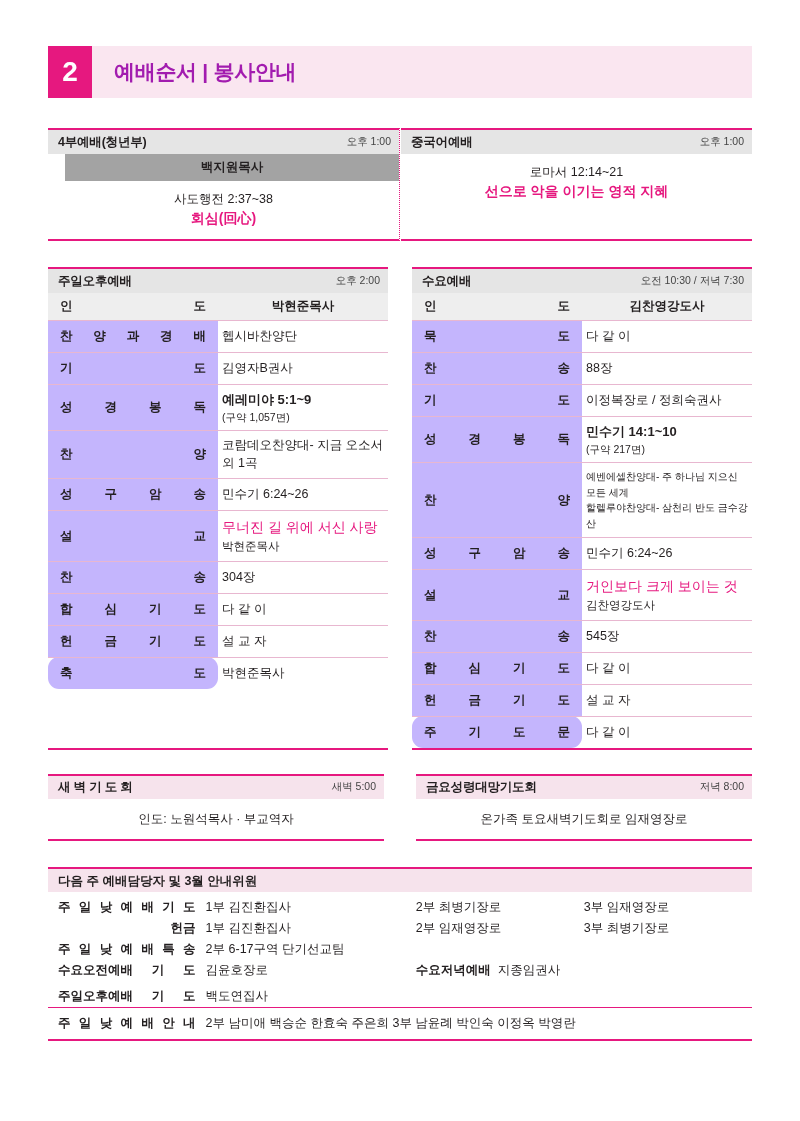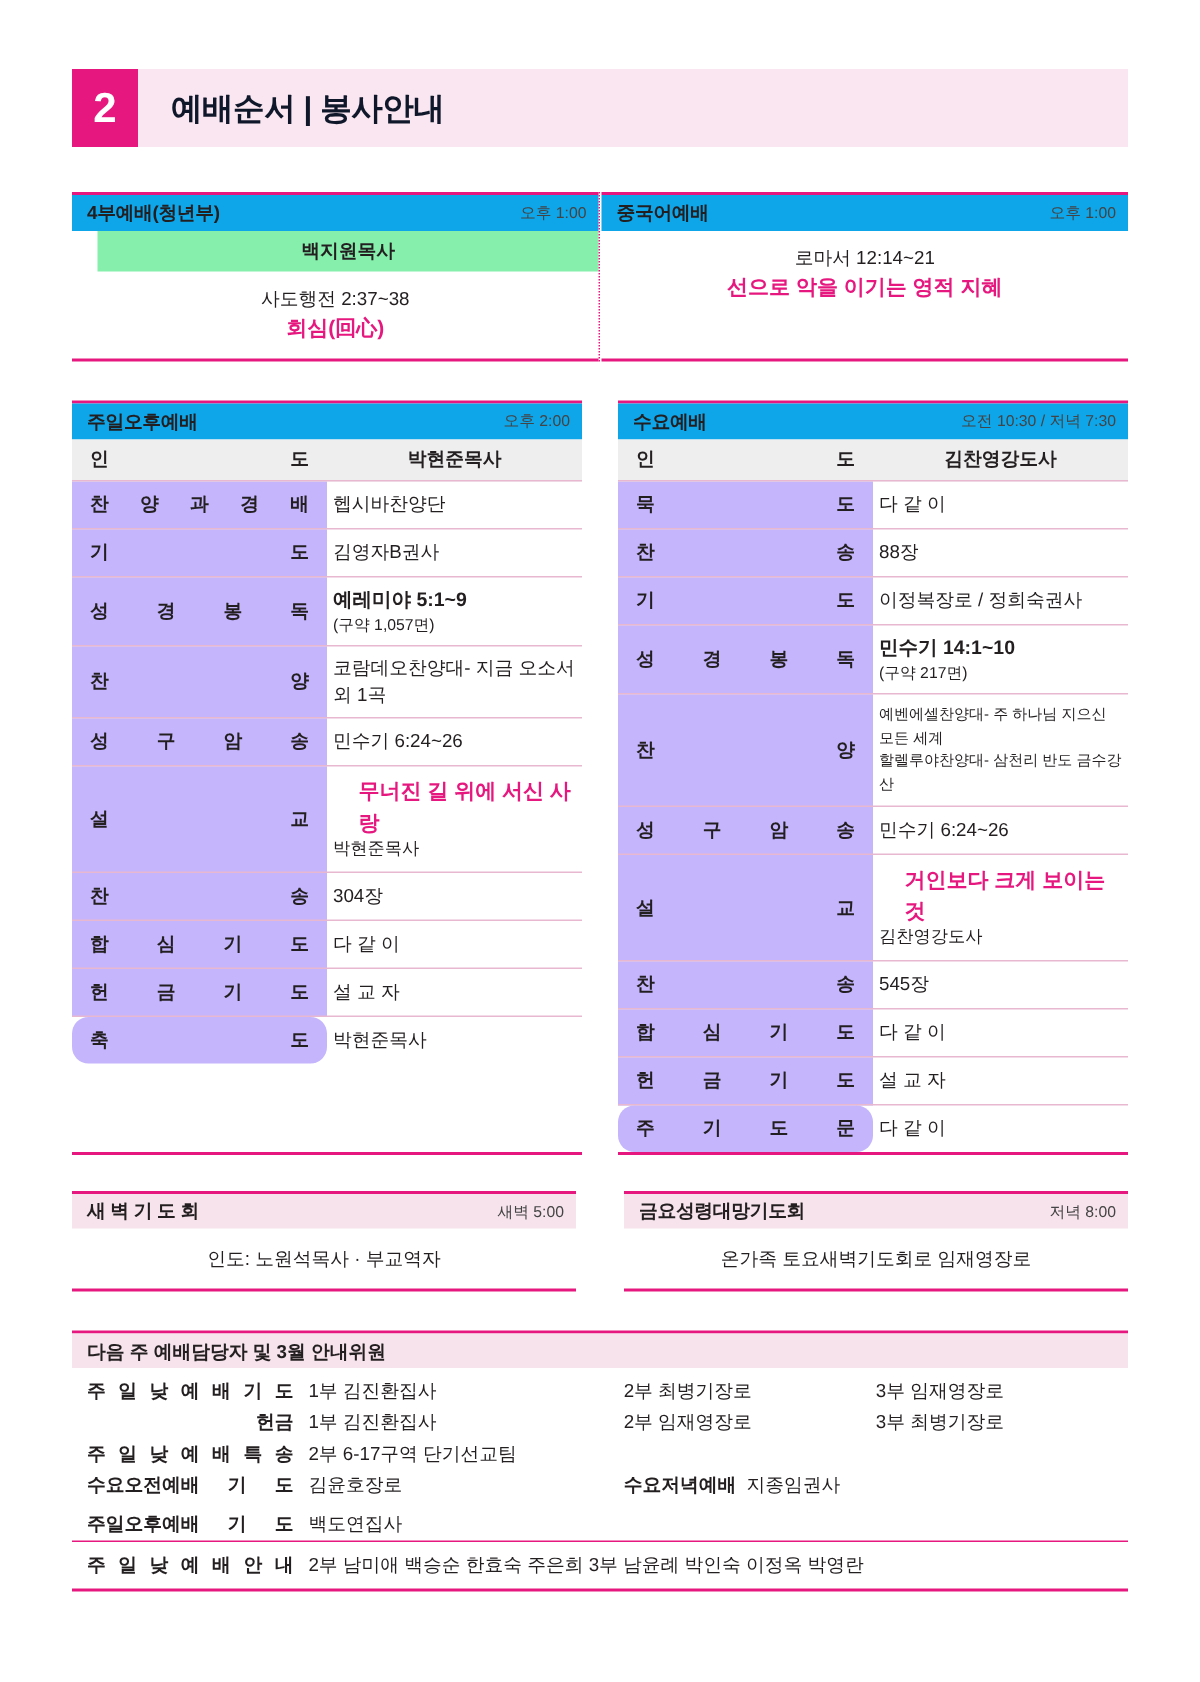--- a/index.html
+++ b/index.html
@@ -41,49 +41,49 @@
     align-items: center;
     justify-content: center;
     line-height: 1;
   }
   .header-title {
     display: flex;
     align-items: center;
     padding-left: 22px;
     font-size: 21px;
     font-weight: bold;
-    color: #0f172a;
+    color: #a21caf;
     letter-spacing: -0.3px;
   }
 
   
   .block {
     border-top: 2px solid #e6187f;
     border-bottom: 2px solid #e6187f;
   }
   .block-head {
     display: flex;
     align-items: center;
     justify-content: space-between;
-    background: #0ea5e9;
+    background: #e5e5e5;
     padding: 4px 8px 4px 10px;
     box-sizing: border-box;
     height: 24px;
   }
   .block-head .bh-title {
     font-size: 12.5px;
     font-weight: bold;
     letter-spacing: -0.2px;
   }
   .block-head .bh-time {
     font-size: 10.5px;
     color: #444;
   }
   .sub-name {
-    background: #86efac;
+    background: #a3a3a3;
     text-align: center;
     font-size: 12.5px;
     font-weight: bold;
     padding: 5px 14px;
     margin-left: 17px;
   }
   .body-cell {
     text-align: center;
     font-size: 12.5px;
     padding: 5px 0 3px 0;
@@ -178,25 +178,24 @@
     font-size: 13px;
     display: block;
   }
   .sub-line {
     font-size: 11.5px;
     display: block;
     line-height: 1.5;
   }
   .pink-title {
     color: #e6187f;
-    font-weight: bold;
+    font-weight: normal;
     font-size: 14px;
     display: block;
     line-height: 1.45;
-    margin-left: 17px;
   }
   .tiny-two {
     font-size: 10px;
     line-height: 1.55;
     display: block;
   }
 
   
   .two-col-2 {
     display: flex;

